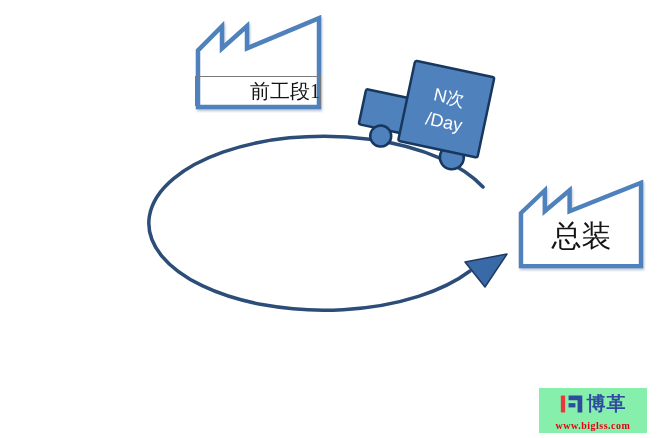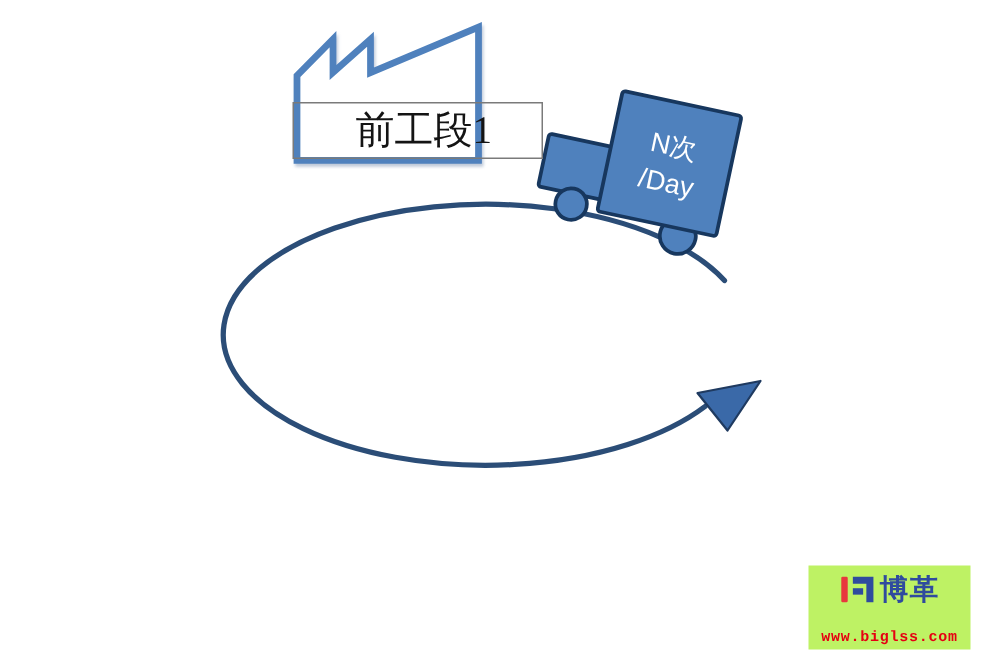--- a/index.html
+++ b/index.html
@@ -8,35 +8,35 @@
     font-family:"Liberation Sans",sans-serif;
   }
   .overlay{position:absolute;left:0;top:0;width:659px;height:438px;}
   .factory{position:absolute;}
   .factory svg{position:absolute;left:0;top:0;width:100%;height:100%;
     filter:drop-shadow(1.5px 2px 1px rgba(110,135,170,0.45));}
   .flabel{
     position:absolute;color:#141414;font-family:"Liberation Serif",serif;
     white-space:nowrap;line-height:1.4;z-index:2;
   }
-  .flabel.f1{left:0px;bottom:4px;width:124px;text-align:left;font-size:26px;
-    border:1px solid #7a7a7a;background:transparent;padding-left:41px;}
+  .flabel.f1{left:0px;bottom:4px;width:124px;text-align:right;font-size:20px;
+    border:1px solid #7a7a7a;background:transparent;}
   .flabel.f2{left:50%;transform:translateX(-50%);bottom:6px;font-size:29px;}
   .flabel.f3{left:50%;transform:translateX(-50%);bottom:6px;font-size:28px;
     border-right:1px solid #8a8a8a;padding-right:4px;}
   .flabel.f4{left:50%;transform:translateX(-50%);bottom:12px;font-size:30px;}
   .watermark{
     position:absolute;right:12px;bottom:5px;width:104px;padding:3px 2px 2px 2px;
-    background:#bef264;text-align:center;z-index:3;
+    background:#86efac;text-align:center;z-index:3;
   }
   .wm-row{display:flex;align-items:center;justify-content:center;gap:3px;}
   .wm-brand{font-size:19px;font-weight:bold;color:#2f4b9e;letter-spacing:1px;
     font-family:"Liberation Serif",serif;}
   .wm-url{font-size:10px;font-weight:bold;color:#e60012;letter-spacing:0.5px;
-    font-family:Liberation Mono, monospace;margin-top:14px;}
+    font-family:Liberation Serif, serif;margin-top:3px;}
 </style>
 </head>
 <body>
 
 <div class="canvas">
 
   <svg class="overlay" viewBox="0 0 659 438">
 
     <path d="M 483 187 A 175 87 0 1 0 470 271" fill="none" stroke="#2b4d77" stroke-width="3.5" stroke-linecap="round"></path>
 
@@ -54,20 +54,26 @@
 
   <div class="factory" style="left:195px;top:13px;width:128px;height:97px;">
     <svg viewBox="0 0 128 96" preserveAspectRatio="none">
       <polygon points="3,93 3,37 27,13 27,35 52,13 52,35 124,5 124,93" fill="#ffffff" stroke="#4f81bd" stroke-width="4.5" stroke-linejoin="miter"></polygon>
     </svg>
     <div class="flabel f1">前工段1</div>
   </div>
 
 
 
+  <div class="factory" style="left:518px;top:178px;width:127px;height:91px;">
+    <svg viewBox="0 0 128 96" preserveAspectRatio="none">
+      <polygon points="3,93 3,37 27,13 27,35 52,13 52,35 124,5 124,93" fill="#ffffff" stroke="#4f81bd" stroke-width="4.5" stroke-linejoin="miter"></polygon>
+    </svg>
+    <div class="flabel f4">总装</div>
+  </div>
 
   <div class="watermark">
     <div class="wm-row">
       <svg width="24" height="24" viewBox="0 0 28 26">
         <rect x="1" y="3" width="5" height="20" rx="1" fill="#e8383d"></rect>
         <path d="M10 3 h16 v20 h-5.5 v-14.5 h-10.5 z" fill="#2f4b9e"></path>
         <rect x="10" y="12" width="8" height="5" fill="#2f4b9e"></rect>
       </svg>
       <span class="wm-brand">博革</span>
     </div>

